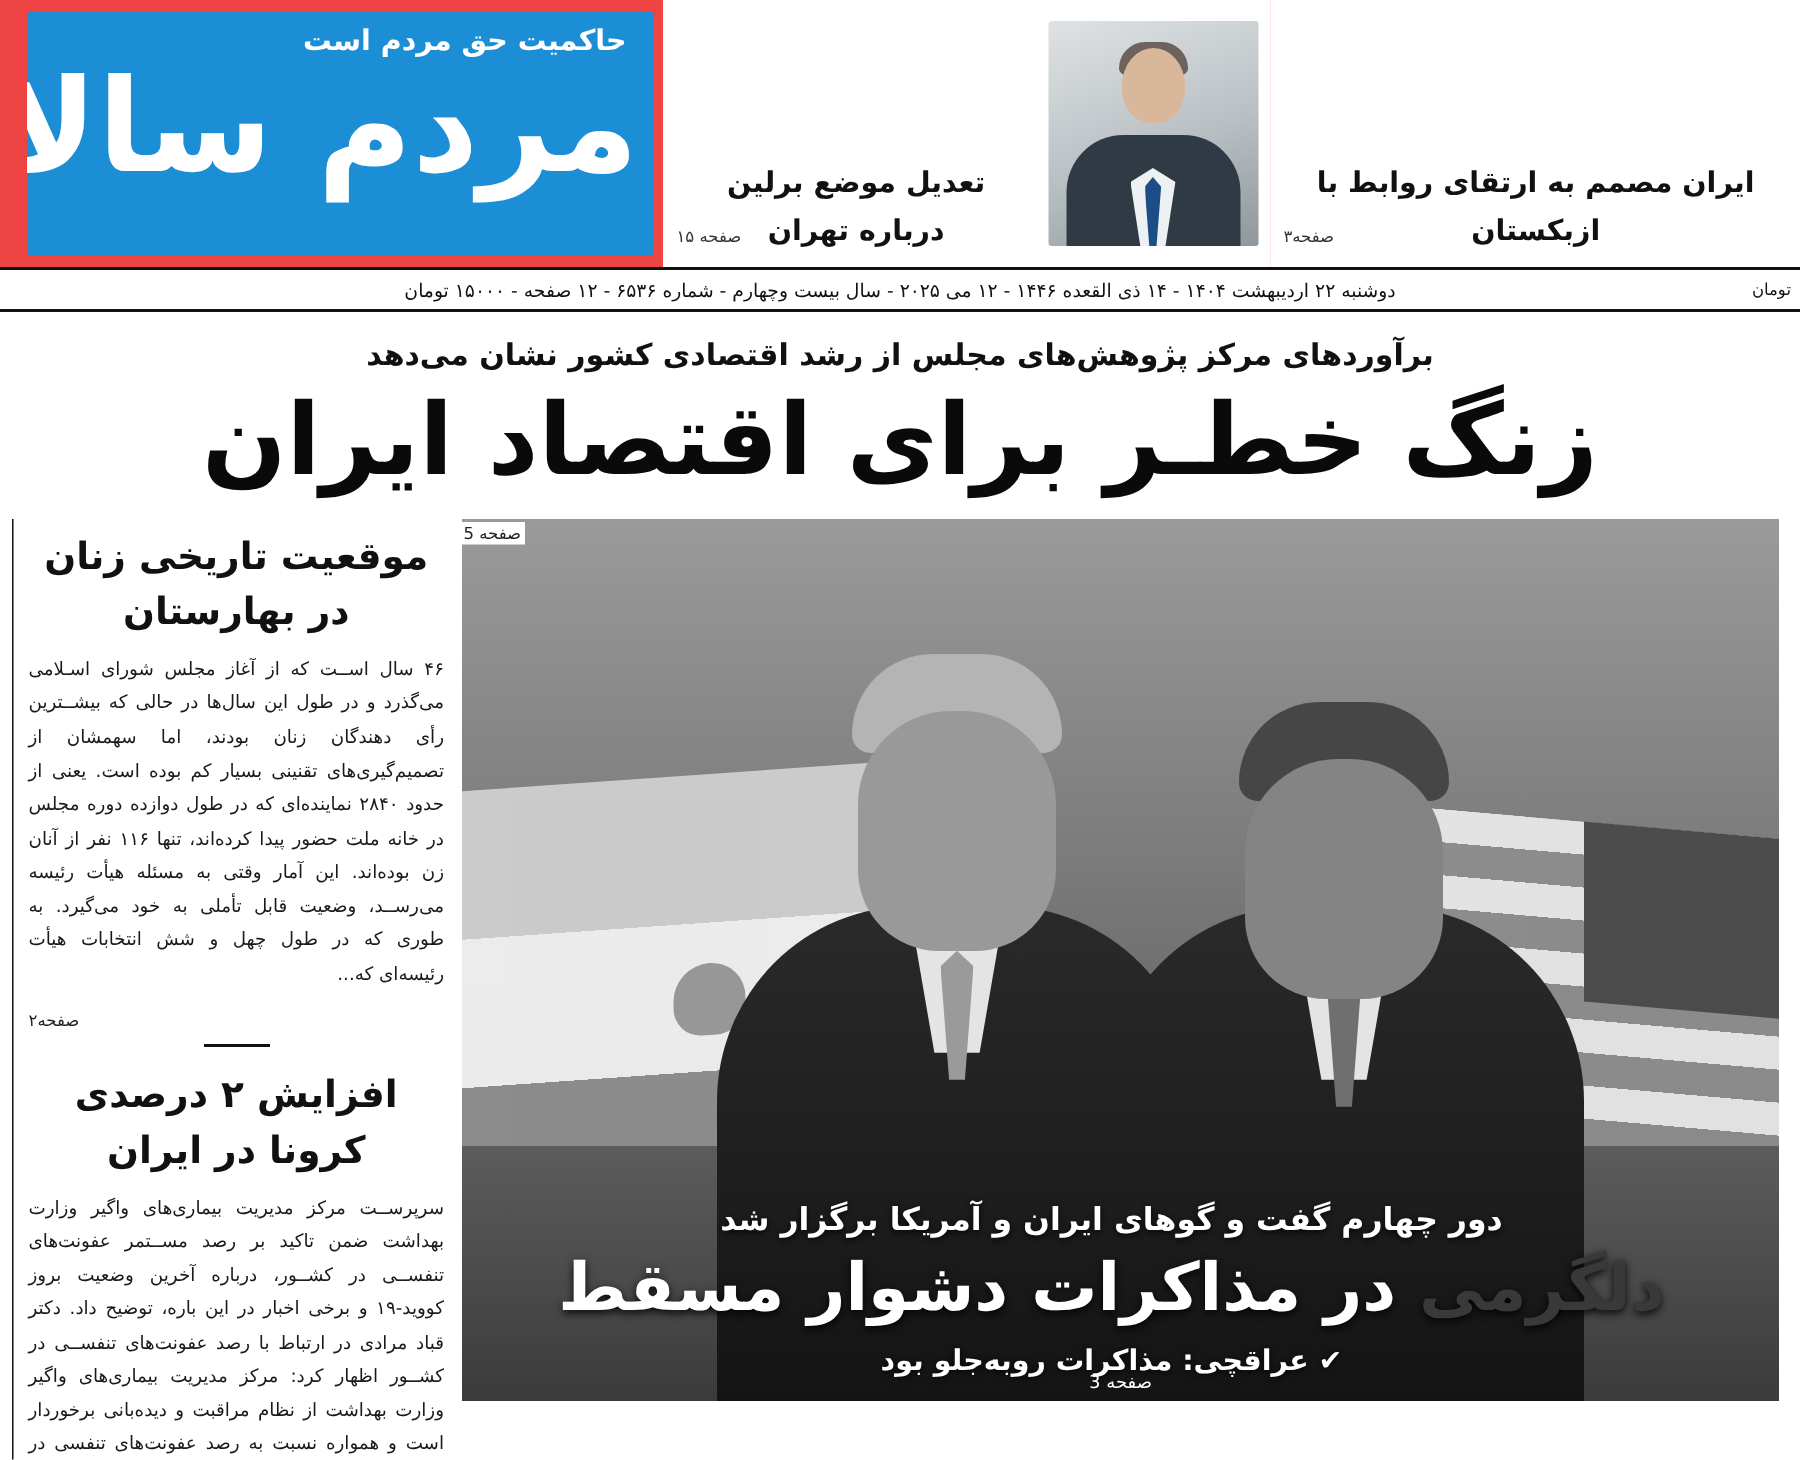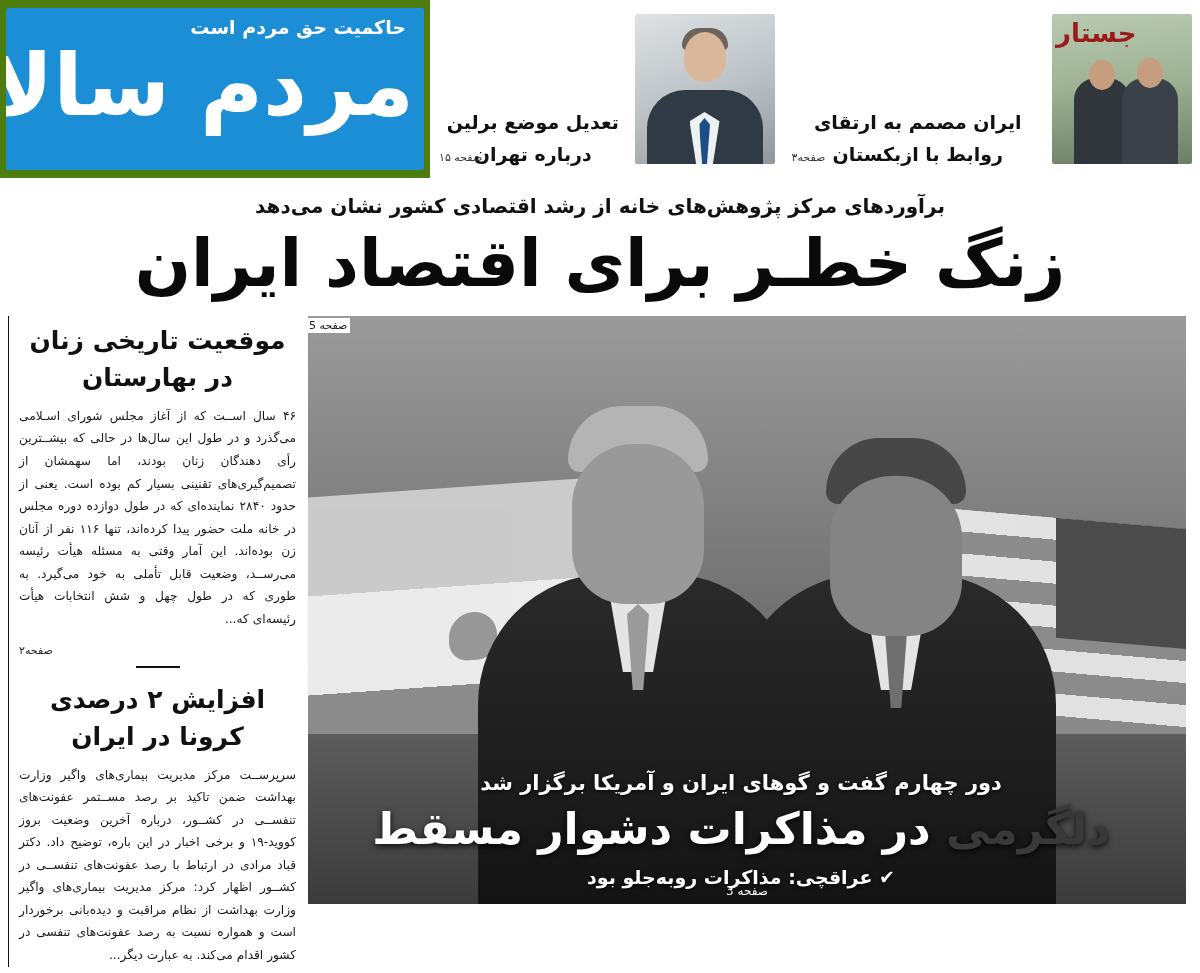--- a/index.html
+++ b/index.html
@@ -16,22 +16,23 @@
     height: 973px;
     background: #fff;
   }
 
   
   .masthead {
     display: flex;
     flex-direction: row-reverse;
     height: 178px;
     width: 1200px;
-    background: #4d7c0f;
+    background: #ef4444;
     align-items: stretch;
+    padding-left: 12px;
   }
   .logo-box {
     width: 418px;
     background: #1b8ed6;
     position: relative;
     margin: 8px 6px 8px 6px;
     border-radius: 2px;
     overflow: hidden;
     flex: 0 0 418px;
   }
@@ -387,34 +388,31 @@
         <div class="ph-hair"></div>
         <div class="ph-head"></div>
       </div>
       <div class="teaser-page left">صفحه ۱۵</div>
     </div>
 
     <div class="top-teaser">
       <div class="teaser-text">
         <div class="teaser-headline">ایران مصمم به ارتقای روابط با ازبکستان</div>
       </div>
-      <div class="teaser-photo ph-bg-out">
-        <div class="ph-body2" style="left:22px;"></div>
-        <div class="ph-head2" style="left:37px;top:46px;"></div>
-        <div class="ph-body2" style="left:70px;background:#3b4148;"></div>
-        <div class="ph-head2" style="left:85px;top:44px;"></div>
-        <div class="teaser-label-vert">جستار</div>
-      </div>
       <div class="teaser-page left">صفحه۳</div>
     </div>
 
   </div>
 
-
-  <div class="kicker">برآوردهای مرکز پژوهش‌های خانه از رشد اقتصادی کشور نشان می‌دهد</div>
+  <div class="date-bar">
+    <span>دوشنبه ۲۲ اردیبهشت ۱۴۰۴ - ۱۴ ذی القعده ۱۴۴۶ - ۱۲ می ۲۰۲۵ - سال بیست وچهارم - شماره ۶۵۳۶ - ۱۲ صفحه - ۱۵۰۰۰ تومان</span>
+    <span class="price">تومان</span>
+  </div>
+
+  <div class="kicker">برآوردهای مرکز پژوهش‌های مجلس از رشد اقتصادی کشور نشان می‌دهد</div>
   <div class="main-title">زنگ خطـر برای اقتصاد ایران</div>
 
   <div class="body-area">
 
     <div class="right-col">
 
       <div class="side-story">
         <div class="side-title">موقعیت تاریخی زنان در بهارستان</div>
         <div class="side-text">۴۶ سال اســت که از آغاز مجلس شورای اسـلامی می‌گذرد و در طول این سال‌ها در حالی که بیشــترین رأی دهندگان زنان بودند، اما سهمشان از تصمیم‌گیری‌های تقنینی بسیار کم بوده است. یعنی از حدود ۲۸۴۰ نماینده‌ای که در طول دوازده دوره مجلس در خانه ملت حضور پیدا کرده‌اند، تنها ۱۱۶ نفر از آنان زن بوده‌اند. این آمار وقتی به مسئله هیأت رئیسه می‌رســد، وضعیت قابل تأملی به خود می‌گیرد. به طوری که در طول چهل و شش انتخابات هیأت رئیسه‌ای که...</div>
         <div class="side-page">صفحه۲</div>

